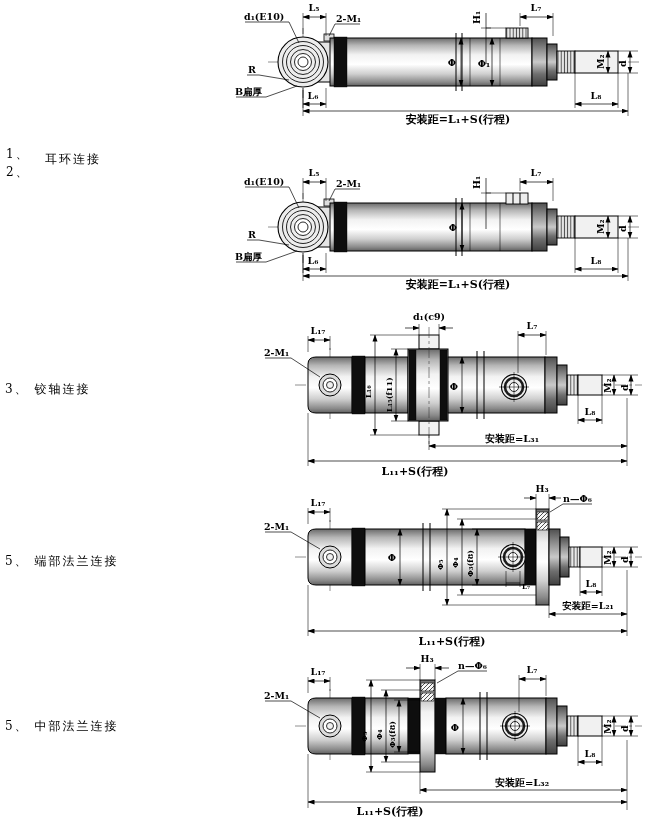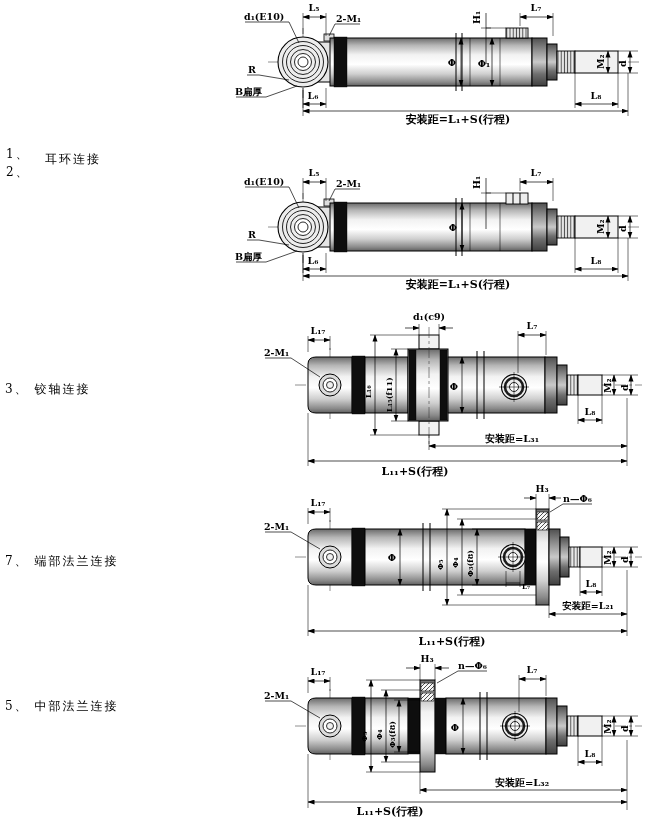--- a/index.html
+++ b/index.html
@@ -31,22 +31,22 @@
 </style>
 </head>
 <body>
 
 <div class="page">
 
   <div class="seclabel" style="left:6px;top:146px;">1、</div>
   <div class="seclabel" style="left:45px;top:151px;">耳环连接</div>
   <div class="seclabel" style="left:6px;top:164px;">2、</div>
   <div class="seclabel" style="left:5px;top:381px;text-align:right;">3、 铰轴连接</div>
-  <div class="seclabel" style="left:5px;top:553px;">7、 端部法兰连接</div>
-  <div class="seclabel" style="left:5px;top:698px;">5、 中部法兰连接</div>
+  <div class="seclabel" style="left:5px;top:553px;">5、 端部法兰连接</div>
+  <div class="seclabel" style="left:5px;top:718px;">5、 中部法兰连接</div>
 
   <svg width="650" height="818" viewBox="0 0 650 818">
     <defs>
       <linearGradient id="gB" x1="0" y1="0" x2="0" y2="1">
         <stop offset="0" stop-color="#6a6a6a"></stop>
           <stop offset=".15" stop-color="#b5b5b5"></stop>
         <stop offset=".35" stop-color="#f2f2f2"></stop>
           <stop offset=".55" stop-color="#ffffff"></stop>
         <stop offset=".75" stop-color="#cfcfcf"></stop>
           <stop offset=".92" stop-color="#8a8a8a"></stop>

